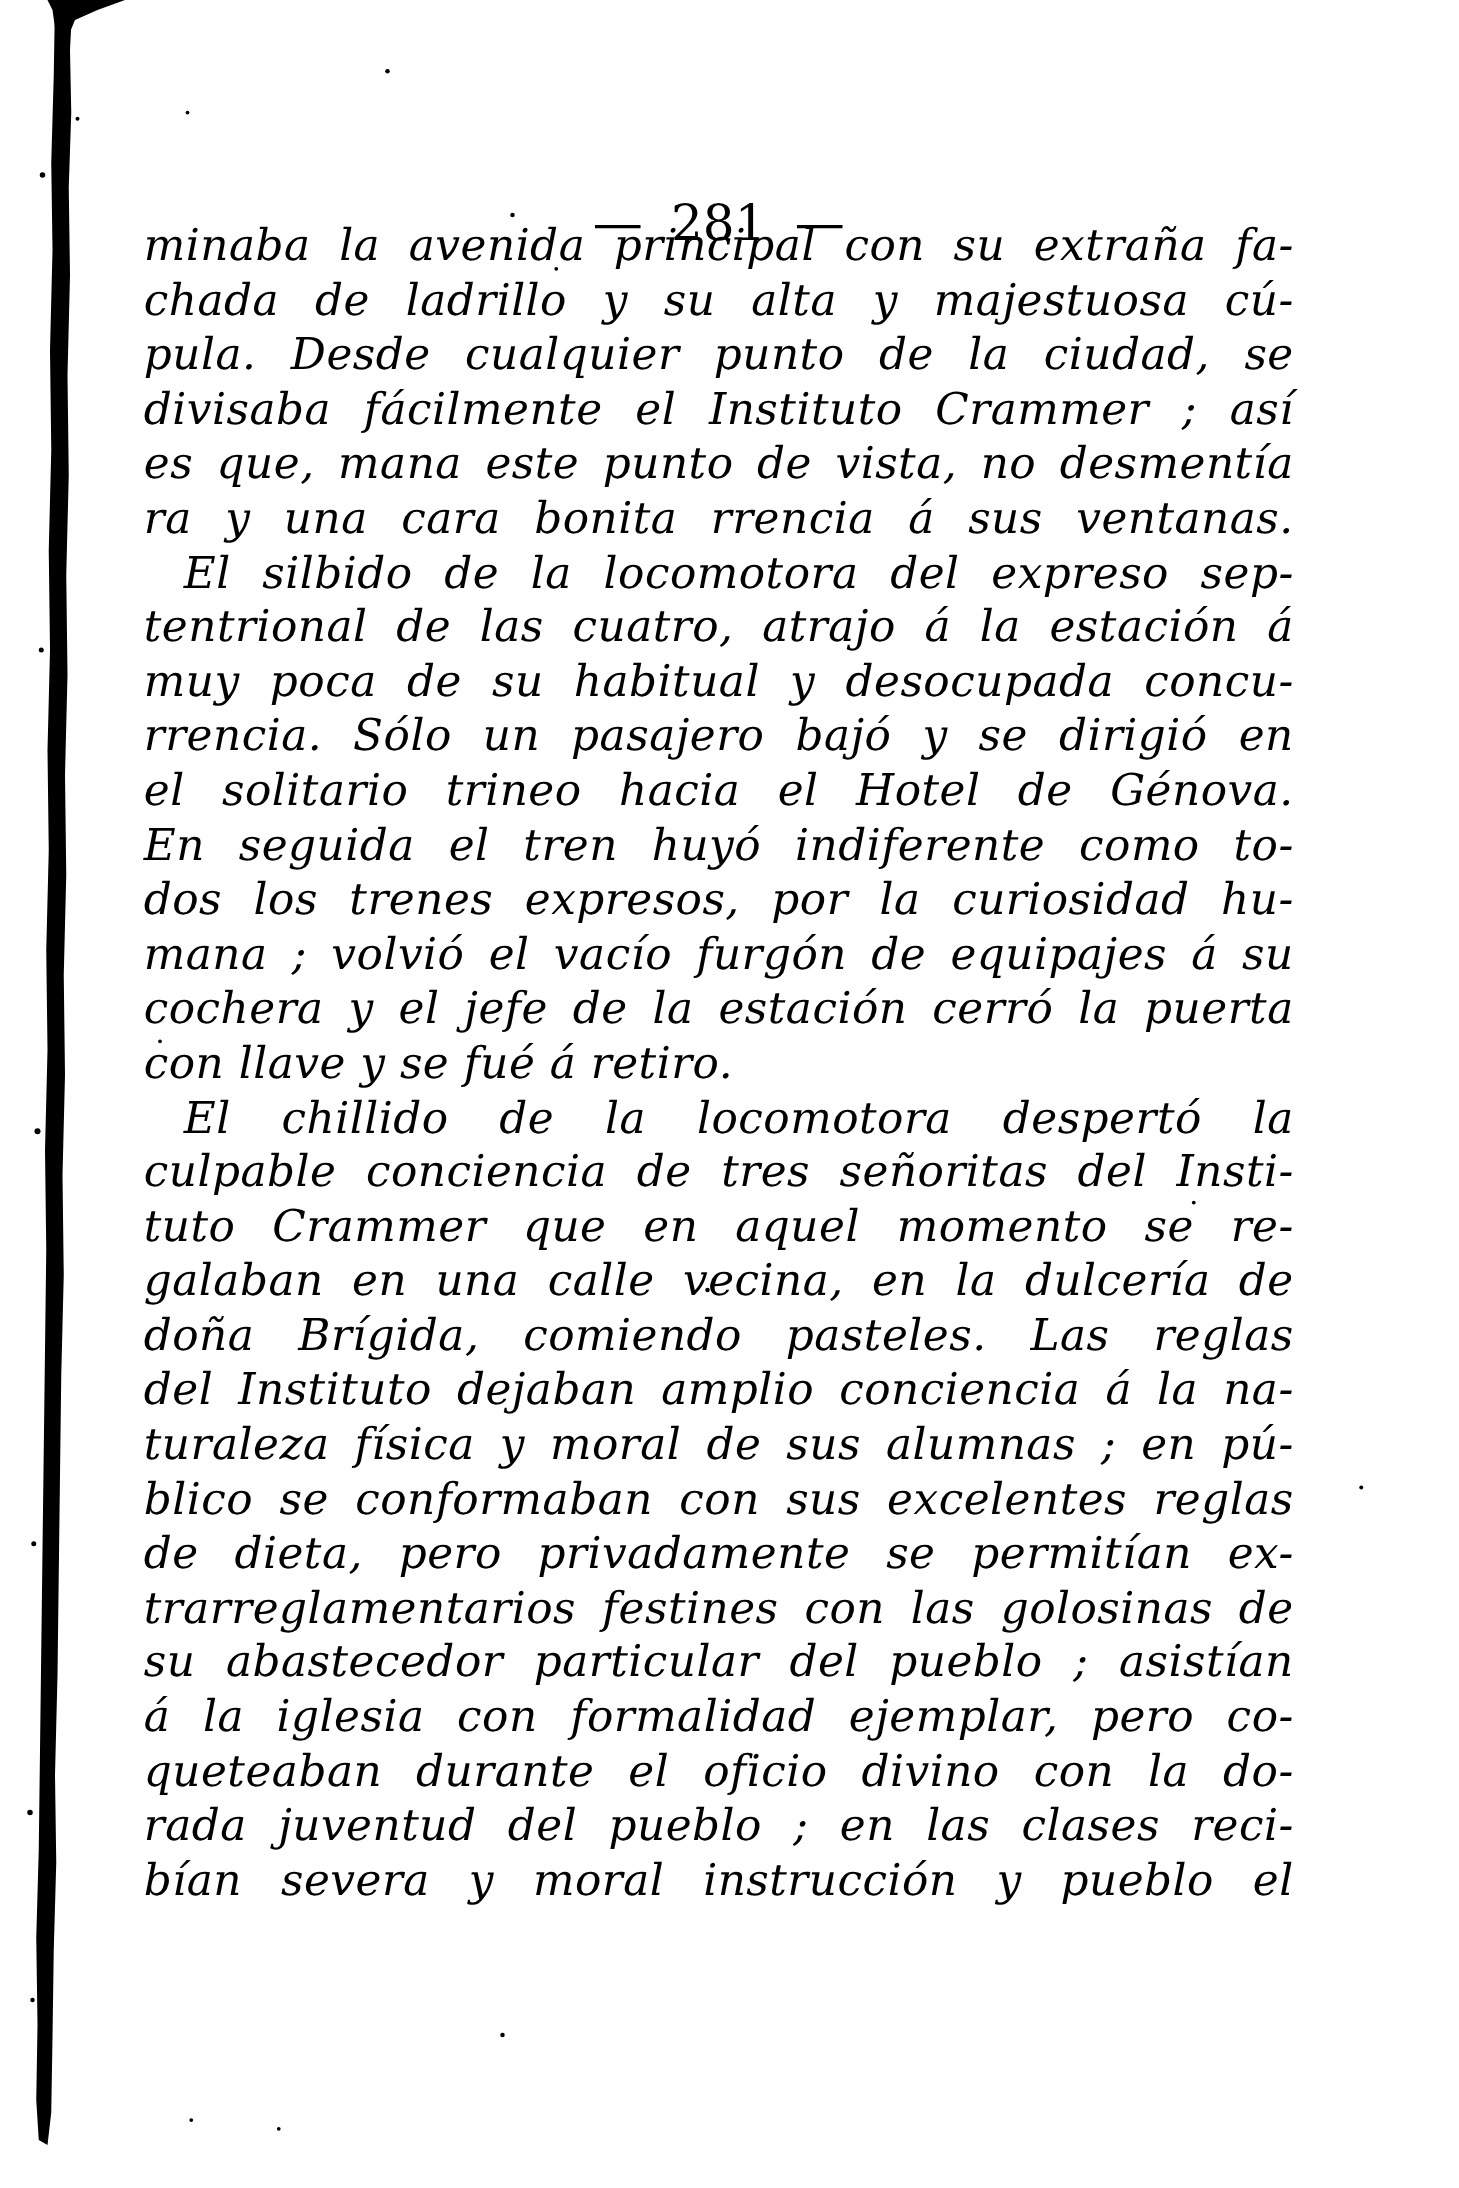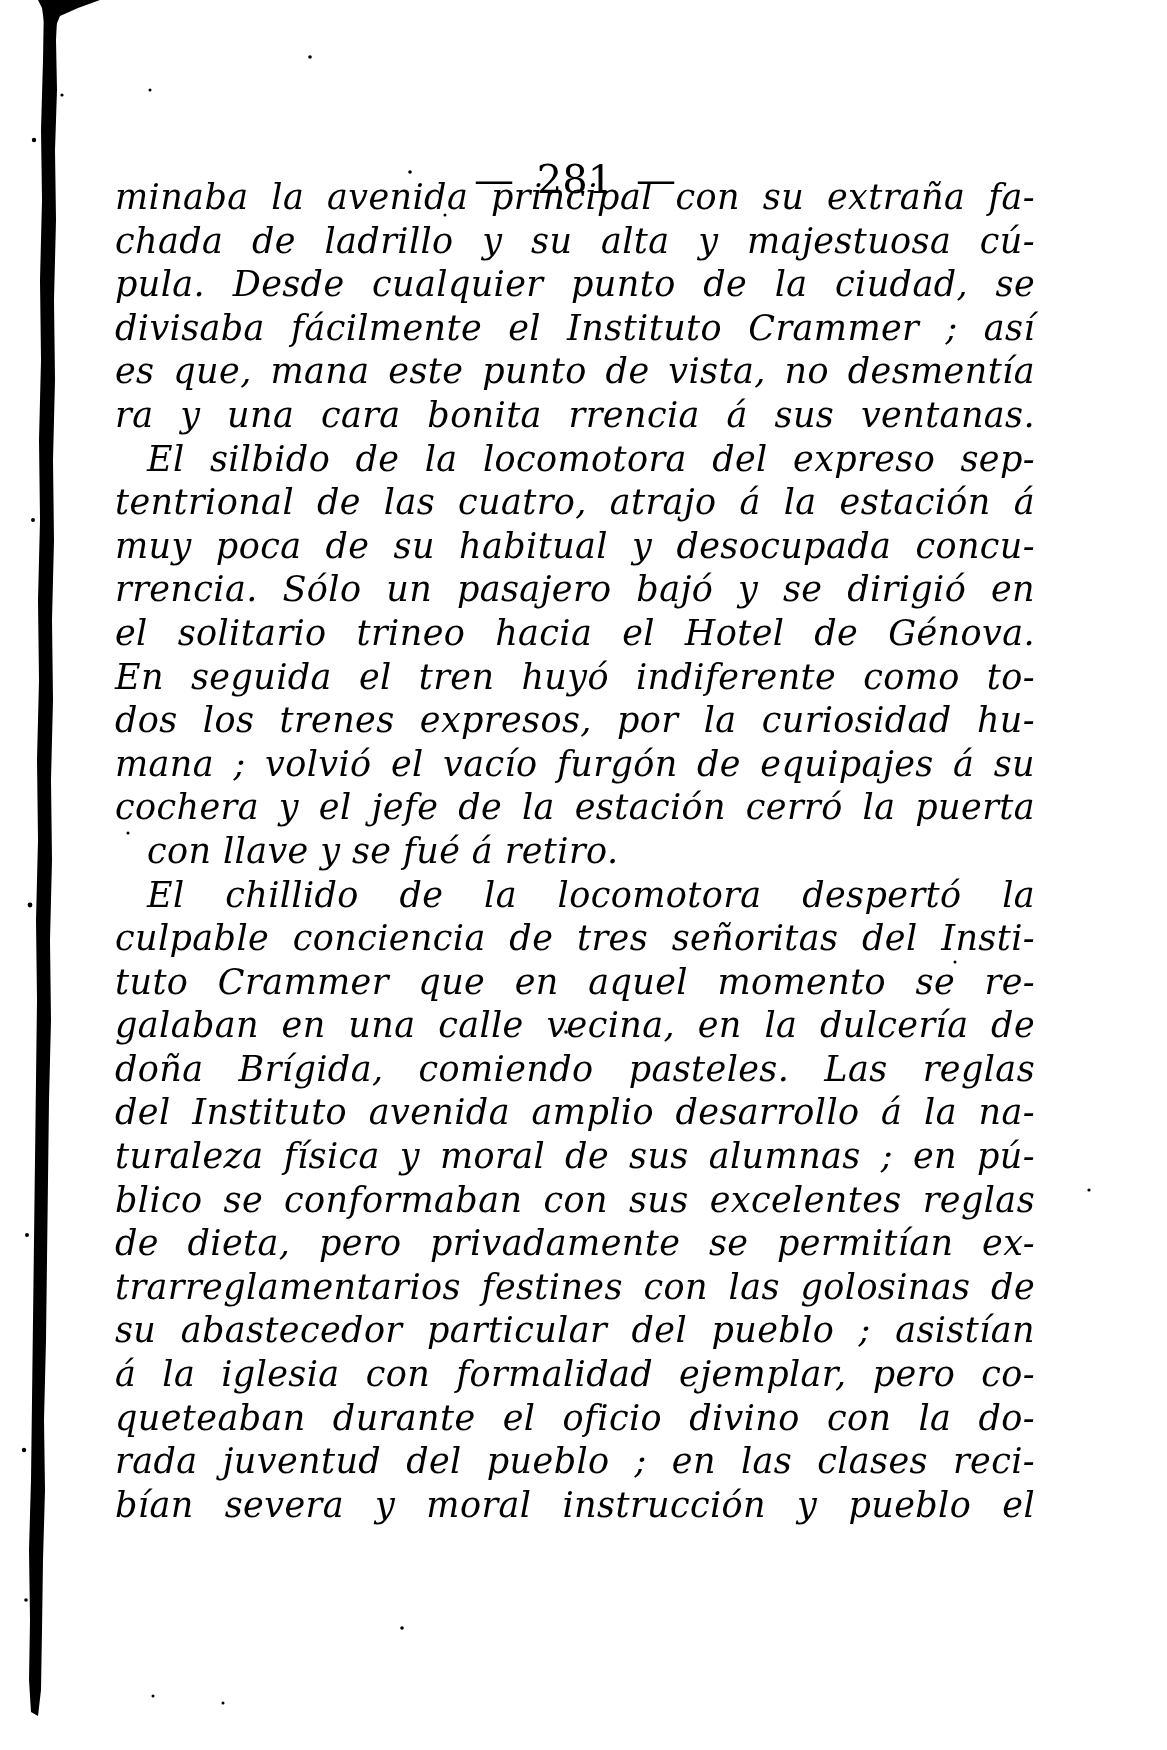--- a/index.html
+++ b/index.html
@@ -48,21 +48,20 @@
     white-space: normal;
     text-align: justify;
     text-align-last: justify;
     height: 43.6px;
     overflow: visible;
     font-style: italic;
   }
   .line.ragged {
     text-align: center;
     text-align-last: left;
-    margin-left: 32px;
   }
   .line.indent {
     text-indent: 32px;
   }
 </style>
 </head>
 <body>
 
 <svg class="scan-artifacts" viewBox="0 0 1167 1750" xmlns="http://www.w3.org/2000/svg" aria-hidden="true">
 
@@ -114,21 +113,21 @@
     <div class="line">En seguida el tren huyó indiferente como to-</div>
     <div class="line">dos los trenes expresos, por la curiosidad hu-</div>
     <div class="line">mana ; volvió el vacío furgón de equipajes á su</div>
     <div class="line">cochera y el jefe de la estación cerró la puerta</div>
     <div class="line ragged">con llave y se fué á retiro.</div>
     <div class="line indent">El chillido de la locomotora despertó la</div>
     <div class="line">culpable conciencia de tres señoritas del Insti-</div>
     <div class="line">tuto Crammer que en aquel momento se re-</div>
     <div class="line">galaban en una calle vecina, en la dulcería de</div>
     <div class="line">doña Brígida, comiendo pasteles. Las reglas</div>
-    <div class="line">del Instituto avenida amplio desarrollo á la na-</div>
+    <div class="line">del Instituto dejaban amplio conciencia á la na-</div>
     <div class="line">turaleza física y moral de sus alumnas ; en pú-</div>
     <div class="line">blico se conformaban con sus excelentes reglas</div>
     <div class="line">de dieta, pero privadamente se permitían ex-</div>
     <div class="line">trarreglamentarios festines con las golosinas de</div>
     <div class="line">su abastecedor particular del pueblo ; asistían</div>
     <div class="line">á la iglesia con formalidad ejemplar, pero co-</div>
     <div class="line">queteaban durante el oficio divino con la do-</div>
     <div class="line">rada juventud del pueblo ; en las clases reci-</div>
     <div class="line">bían severa y moral instrucción y pueblo el</div>
   </div>

